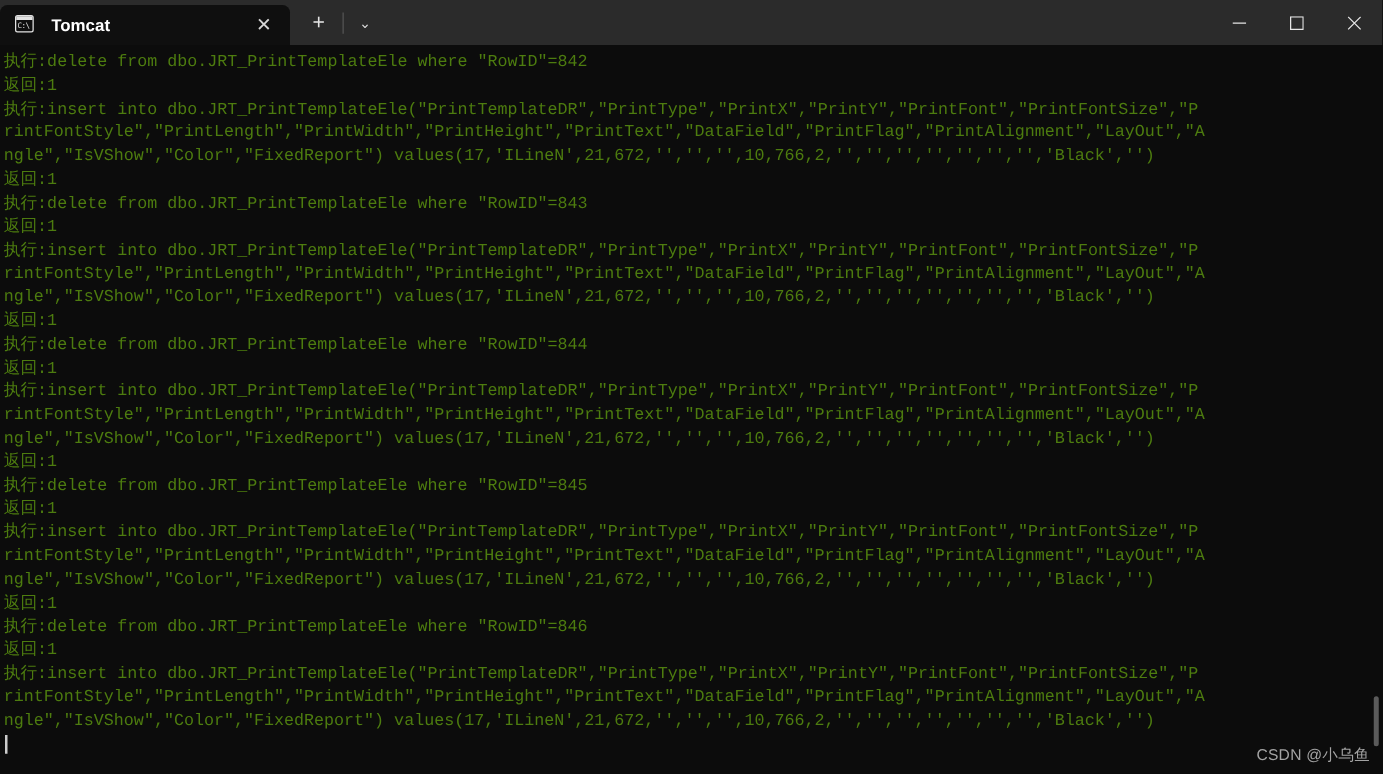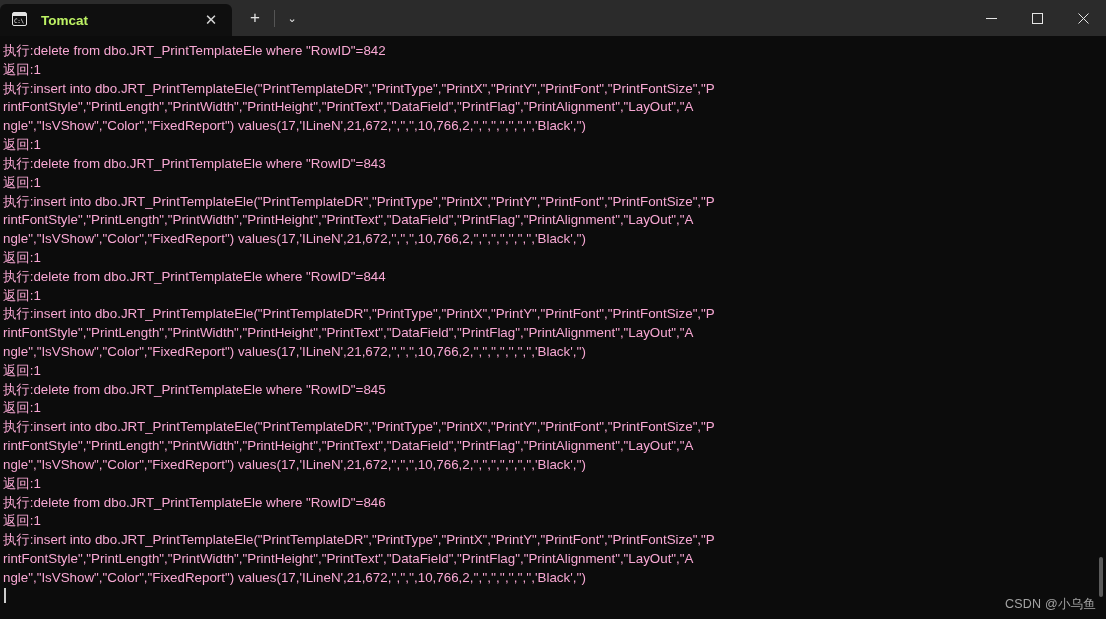--- a/index.html
+++ b/index.html
@@ -75,21 +75,21 @@
   .tab-icon .cmd {
     position: absolute;
     left: 2px; top: 4.6px;
     font-size: 6px;
     line-height: 8px;
     color: #e3e3e3;
     font-family: "DejaVu Sans Mono", monospace;
     letter-spacing: -0.4px;
   }
   .tab-title {
-    color: #bef264;
+    color: #ffffff;
     font-family: "Liberation Sans", sans-serif;
     font-size: 13.5px;
     font-weight: 600;
     flex: 1 1 auto;
     white-space: nowrap;
     overflow: hidden;
   }
   .tab-close {
     width: 26px;
     height: 26px;
@@ -155,24 +155,24 @@
   
   .terminal {
     flex: 1 1 auto;
     background: #0c0c0c;
     position: relative;
     overflow: hidden;
     padding: 6px 0 0 1px;
     box-sizing: border-box;
   }
   .screen {
-    font-family: Liberation Sans, sans-serif;
+    font-family: Liberation Mono, monospace;
     font-size: 13.35px;
     line-height: 18.82px;
-    color: #f9a8d4;
+    color: #4d7c0f;
     white-space: pre;
     letter-spacing: 0px;
     padding-left: 2px;
   }
   .line {
     height: 18.82px;
     white-space: pre;
   }
   .cursor {
     display: inline-block;

